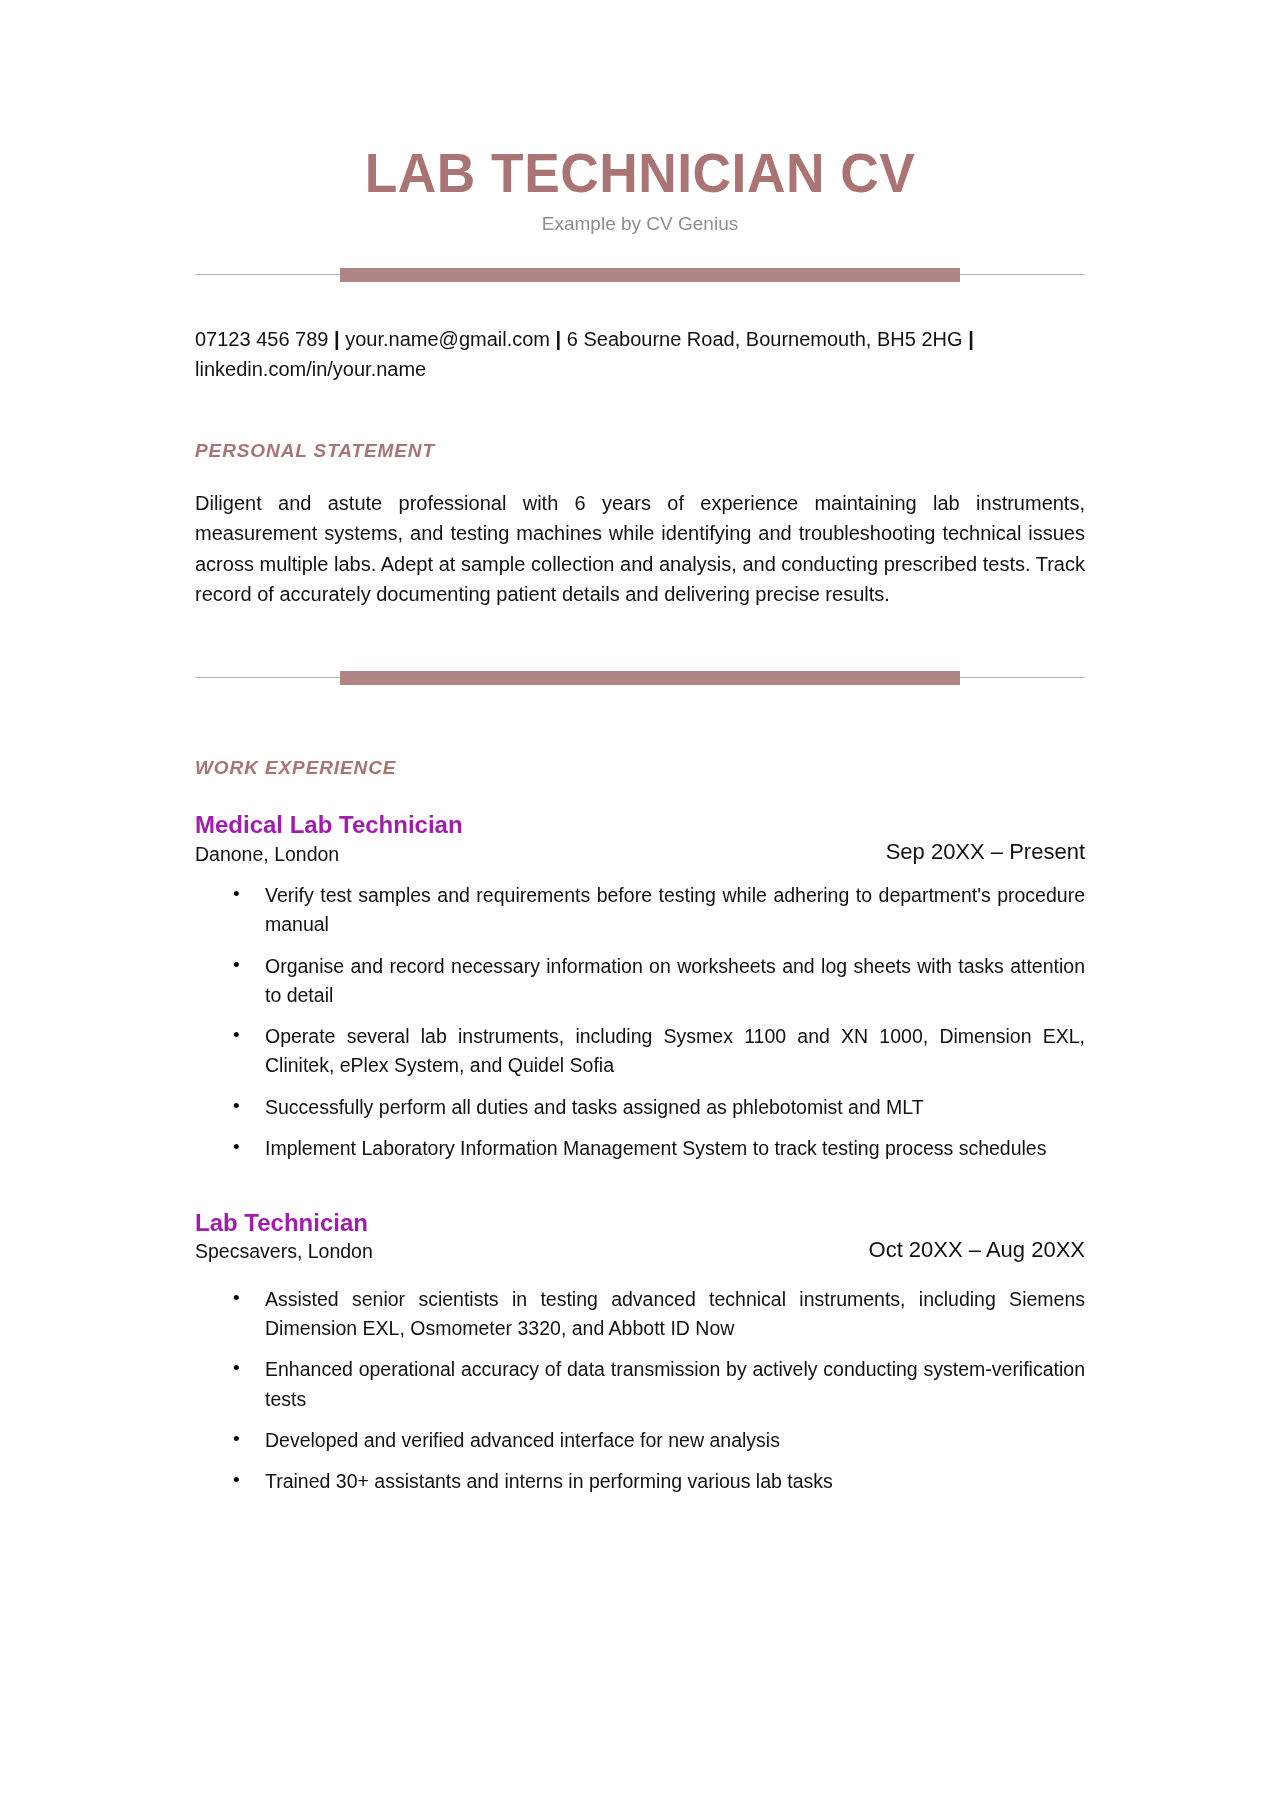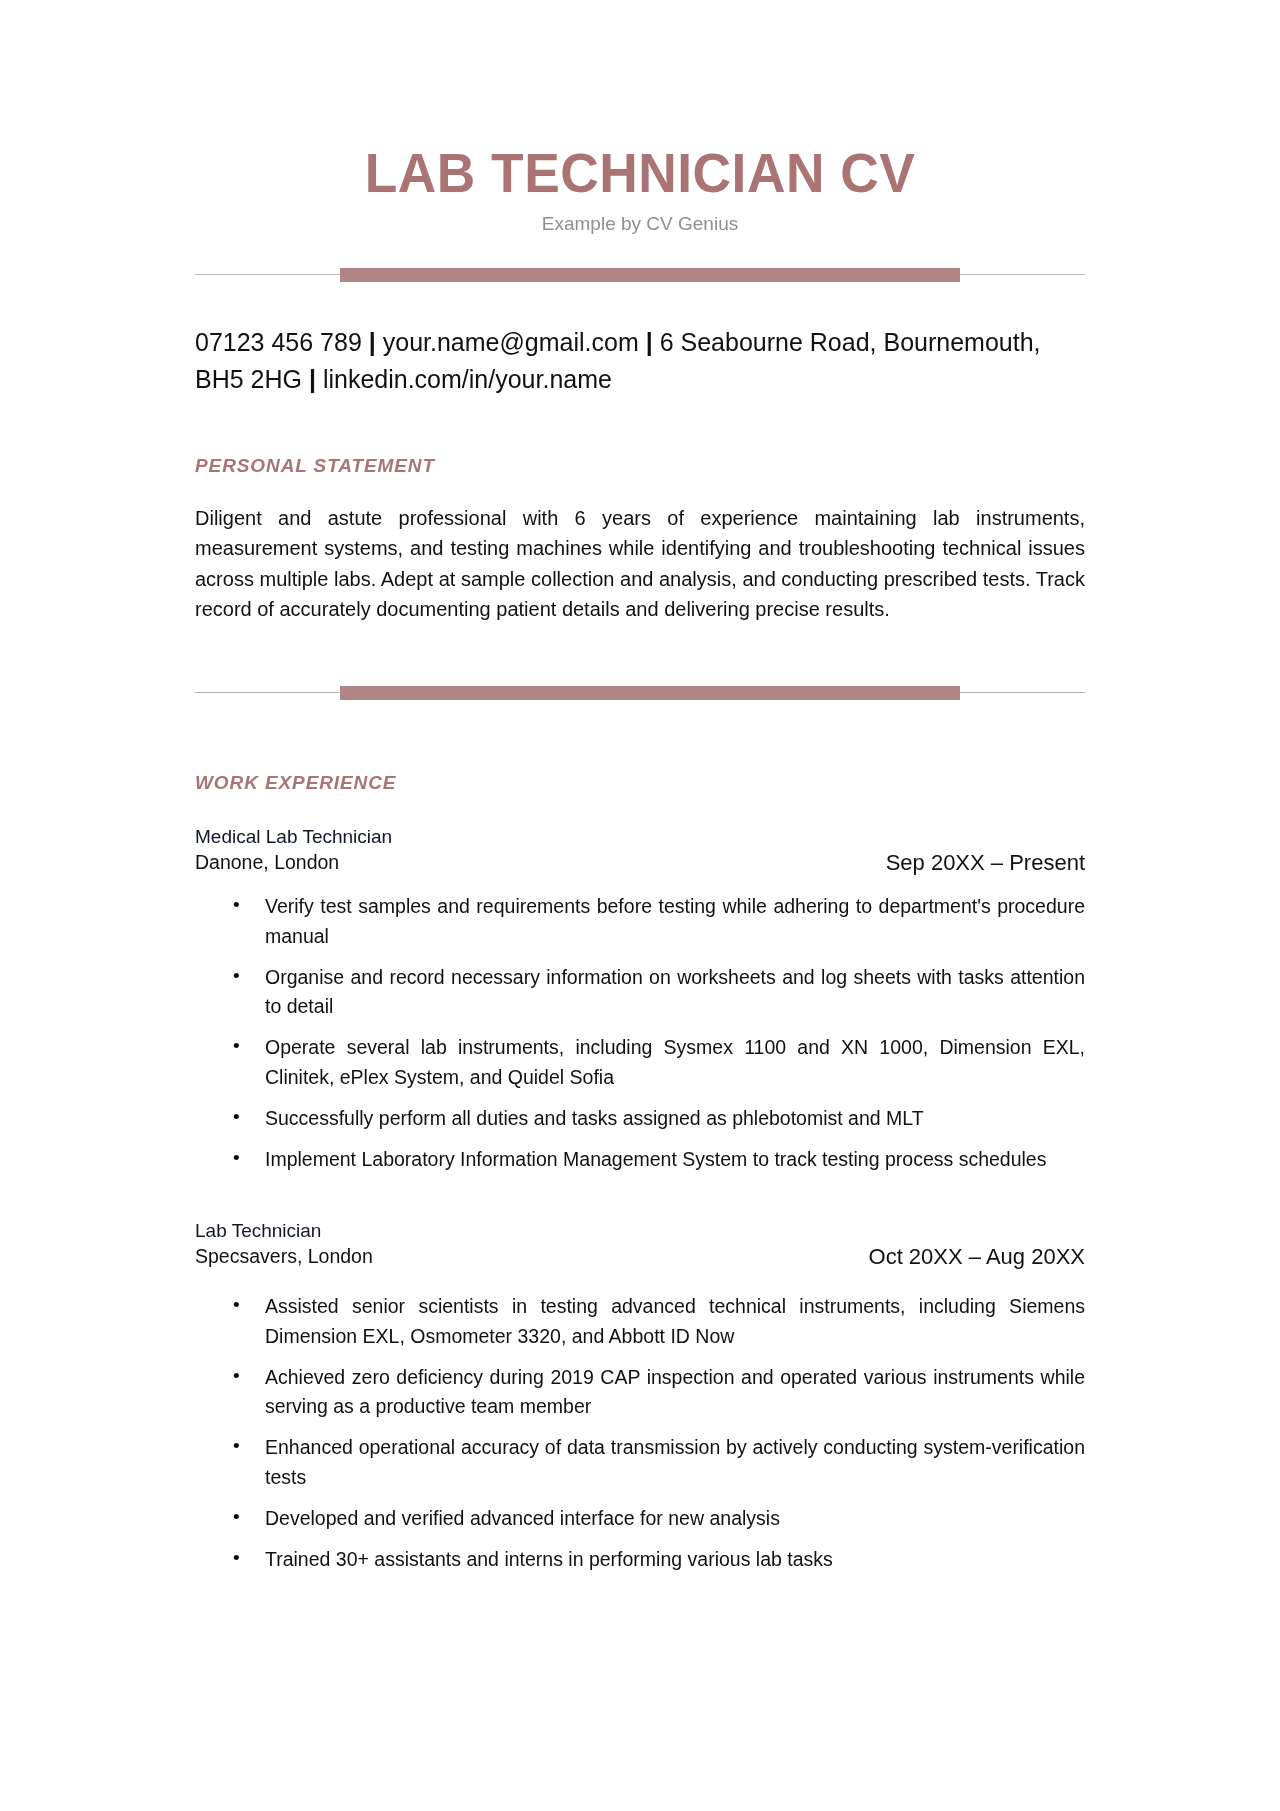--- a/index.html
+++ b/index.html
@@ -64,21 +64,21 @@
     left: 145px;
     right: 125px;
     top: 0;
     height: 14px;
     background: #b08585;
   }
   .divider-top { margin-top: 33px; }
 
   
   .contact {
-    font-size: 25px;
+    font-size: 20px;
     line-height: 1.5;
     margin-top: 42px;
     color: #111111;
   }
   .contact .sep {
     font-weight: bold;
   }
 
   
   .section-heading {
@@ -108,23 +108,23 @@
     margin-top: 30px;
   }
   .job-row {
     position: relative;
     min-height: 54px;
   }
   .job-left {
     display: inline-block;
   }
   .job-title {
-    font-size: 19px;
-    font-weight: normal;
-    color: #0f172a;
+    font-size: 24px;
+    font-weight: bold;
+    color: #a21caf;
     line-height: 1.35;
   }
   .job-company {
     font-size: 19.5px;
     color: #111111;
     line-height: 1.3;
   }
   .job-date {
     position: absolute;
     right: 0;
@@ -217,21 +217,20 @@
     <div class="job job-second">
       <div class="job-row">
         <div class="job-left">
           <div class="job-title">Lab Technician</div>
           <div class="job-company">Specsavers, London</div>
         </div>
         <div class="job-date">Oct 20XX – Aug 20XX</div>
       </div>
       <ul class="bullets">
         <li>Assisted senior scientists in testing advanced technical instruments, including Siemens Dimension EXL, Osmometer 3320, and Abbott ID Now</li>
-        <li>Achieved zero deficiency during 2019 CAP inspection and operated various instruments while serving as a productive team member</li>
         <li>Enhanced operational accuracy of data transmission by actively conducting system-verification tests</li>
         <li>Developed and verified advanced interface for new analysis</li>
         <li>Trained 30+ assistants and interns in performing various lab tasks</li>
       </ul>
     </div>
 
   </div>
 </div>
 
 </body></html>

